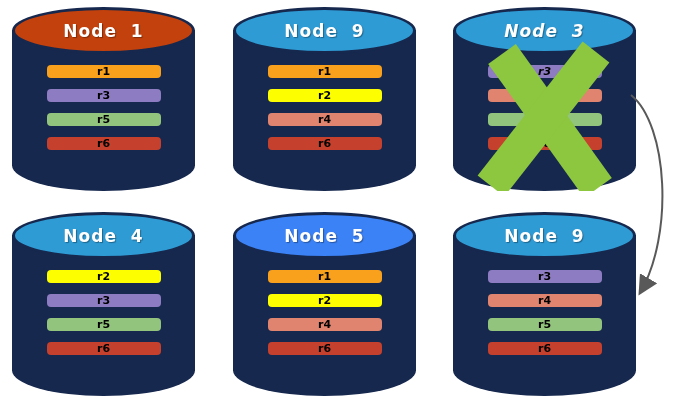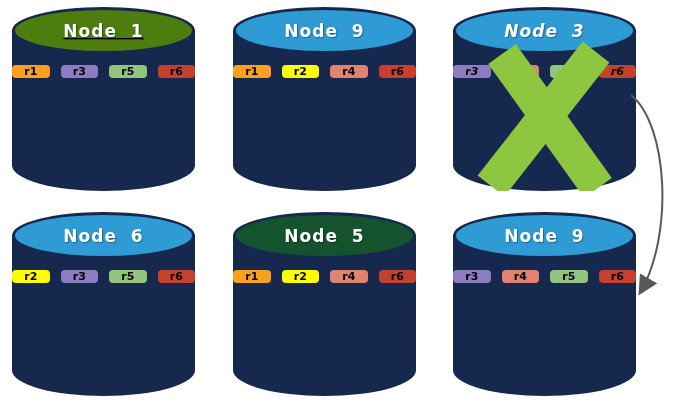--- a/index.html
+++ b/index.html
@@ -48,21 +48,21 @@
     font-weight: bold;
     letter-spacing: 1px;
     word-spacing: 7px;
     text-shadow: 1px 1px 1px rgba(0,0,0,0.35);
   }
 
   .bars {
     position: absolute;
     left: 0; right: 0; top: 58px;
     display: flex;
-    flex-direction: row;
+    flex-direction: column;
     align-items: center;
     gap: 11px;
   }
   .bar {
     width: 114px;
     height: 13px;
     border-radius: 4px;
     text-align: center;
     font-size: 11px;
     font-weight: bold;
@@ -84,21 +84,21 @@
     pointer-events: none;
   }
 </style>
 </head>
 <body>
 
 <div class="canvas">
 
   <div class="node node-1">
     <div class="cyl-body" style="background-color: rgb(22, 40, 78);"></div>
-    <div class="cyl-top" style="background-color: #4d7c0f; text-decoration: underline;">
+    <div class="cyl-top" style="background-color: #c2410c;">
       <span class="node-title">Node 1</span>
     </div>
     <div class="bars">
       <div class="bar" style="background-color: rgb(249, 161, 28);">r1</div>
       <div class="bar" style="background-color: rgb(142, 124, 195);">r3</div>
       <div class="bar" style="background-color: rgb(147, 196, 125);">r5</div>
       <div class="bar" style="background-color: rgb(197, 64, 45);">r6</div>
     </div>
   </div>
 
@@ -128,33 +128,33 @@
     </div>
     <svg class="x-overlay" viewBox="0 0 183 184">
       <line x1="49" y1="47" x2="145" y2="181" stroke-width="34" stroke-linecap="butt" stroke="#8DC63F"></line>
       <line x1="143" y1="45" x2="38" y2="179" stroke-width="34" stroke-linecap="butt" stroke="#8DC63F"></line>
     </svg>
   </div>
 
   <div class="node node-4">
     <div class="cyl-body" style="background-color: rgb(22, 40, 78);"></div>
     <div class="cyl-top" style="background-color: rgb(46, 155, 213);">
-      <span class="node-title">Node 6</span>
+      <span class="node-title">Node 4</span>
     </div>
     <div class="bars">
       <div class="bar" style="background-color: rgb(253, 255, 0);">r2</div>
       <div class="bar" style="background-color: rgb(142, 124, 195);">r3</div>
       <div class="bar" style="background-color: rgb(147, 196, 125);">r5</div>
       <div class="bar" style="background-color: rgb(197, 64, 45);">r6</div>
     </div>
   </div>
 
   <div class="node node-5">
     <div class="cyl-body" style="background-color: rgb(22, 40, 78);"></div>
-    <div class="cyl-top" style="background-color: #14532d;">
+    <div class="cyl-top" style="background-color: #3b82f6;">
       <span class="node-title">Node 5</span>
     </div>
     <div class="bars">
       <div class="bar" style="background-color: rgb(249, 161, 28);">r1</div>
       <div class="bar" style="background-color: rgb(253, 255, 0);">r2</div>
       <div class="bar" style="background-color: rgb(224, 132, 111);">r4</div>
       <div class="bar" style="background-color: rgb(197, 64, 45);">r6</div>
     </div>
   </div>
 

